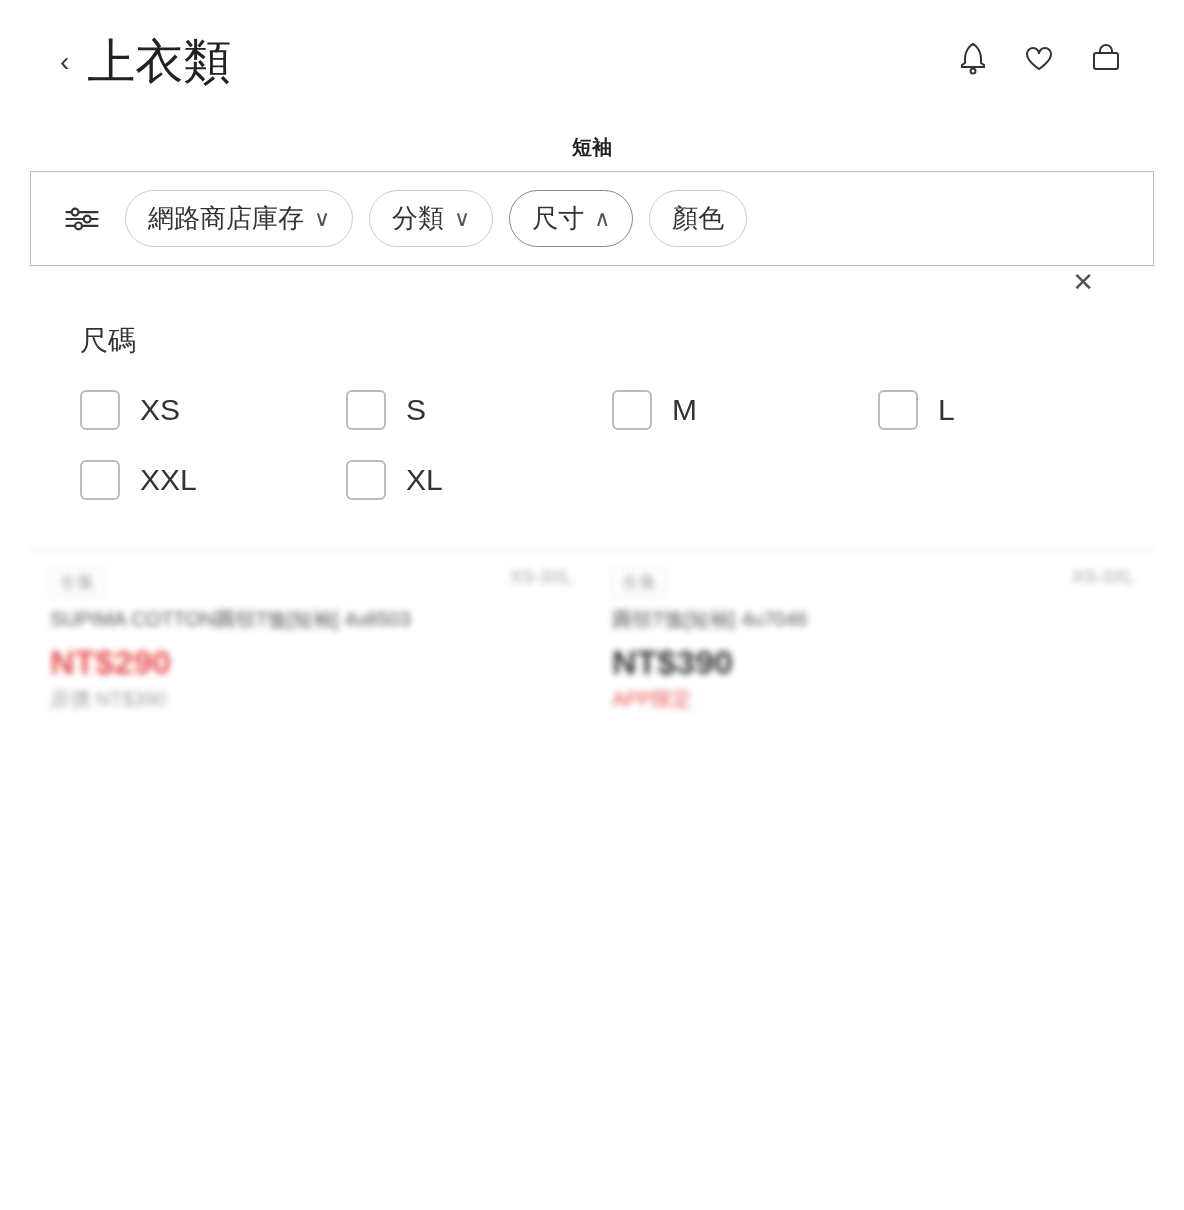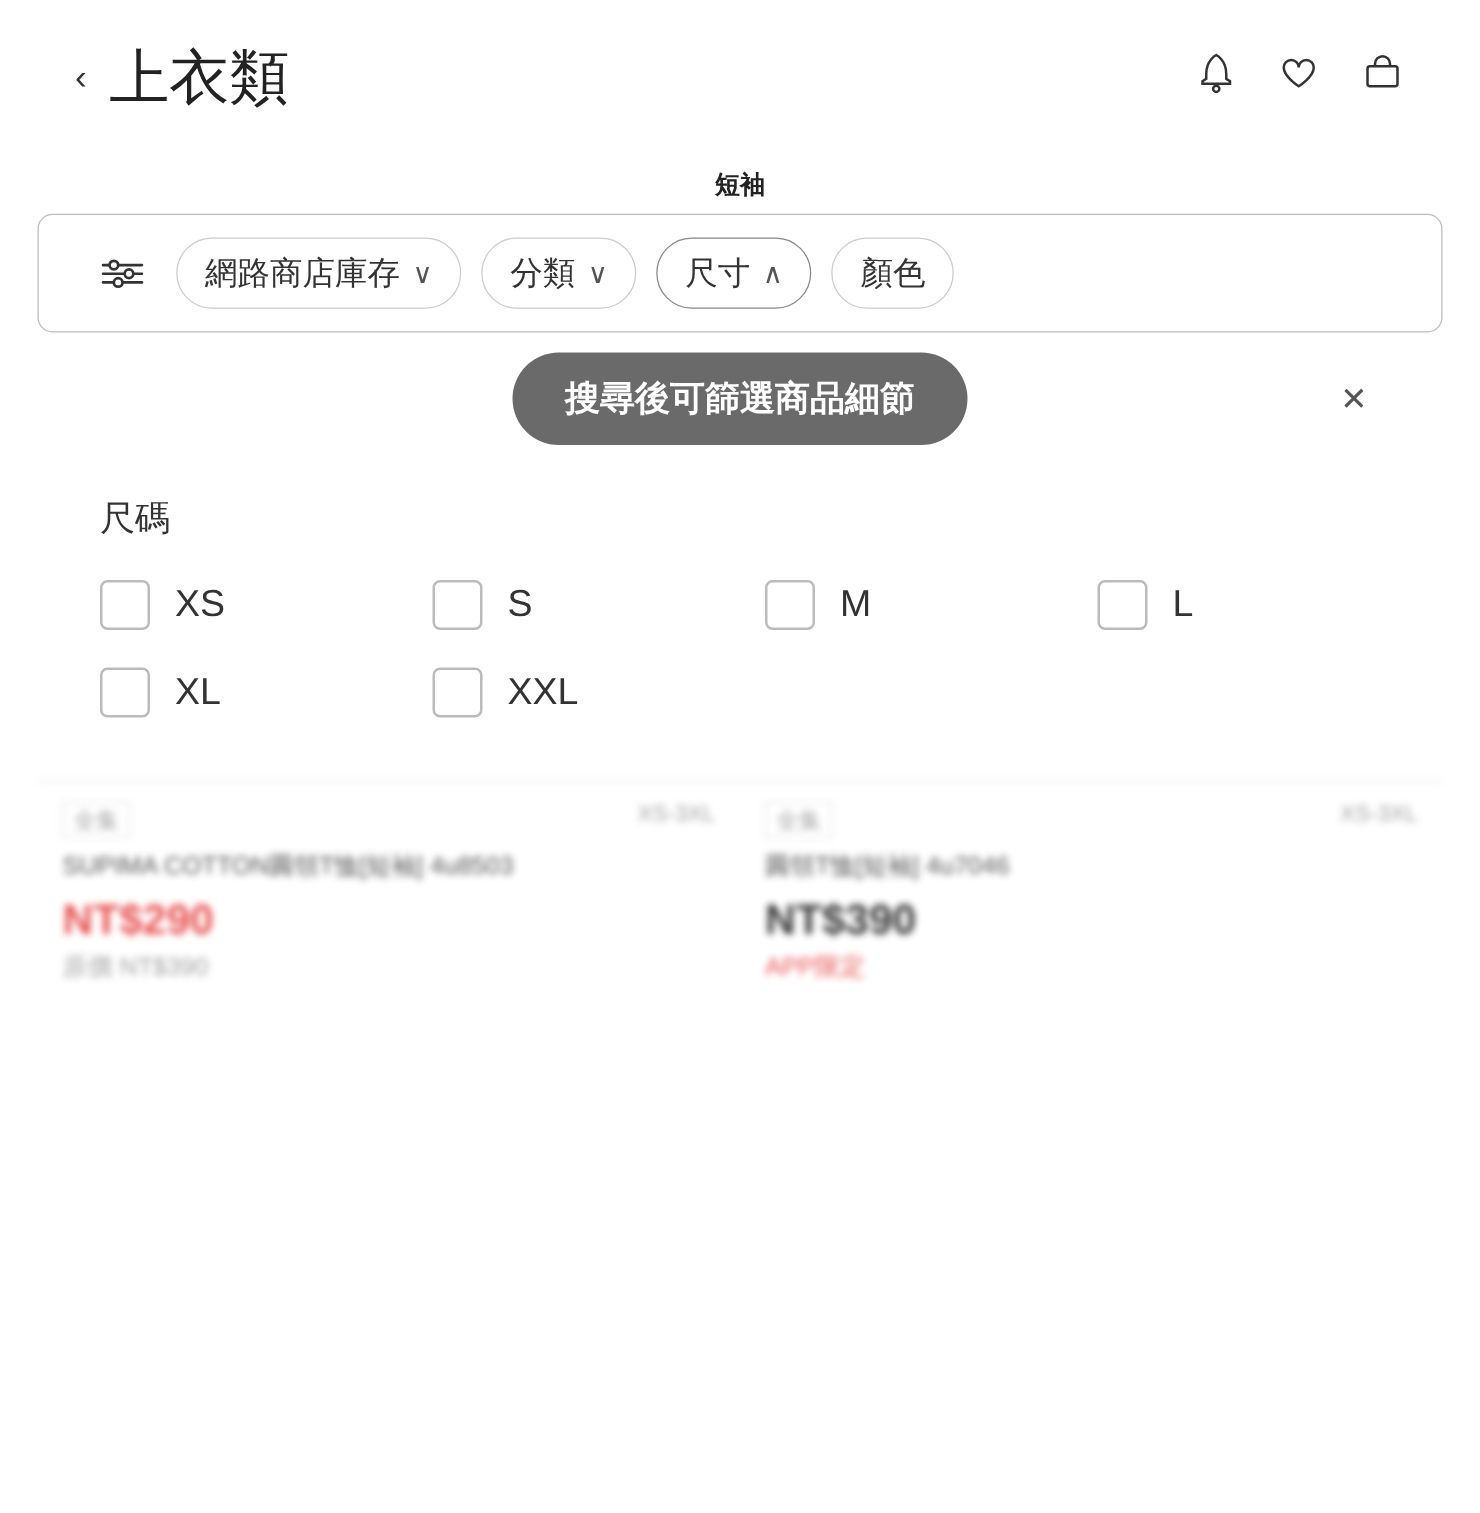--- a/index.html
+++ b/index.html
@@ -64,24 +64,24 @@
     .page-title {
       font-size: 20px;
       font-weight: 700;
       color: #222;
     }
 
     
     .filter-bar-wrapper {
       position: relative;
       border: 1.5px solid #bbb;
-      border-radius: 12px;
+      border-radius: 0;
       margin: 0 30px;
       background: #fff;
-      padding: 18px 40px;
+      padding: 18px 24px;
       z-index: 10;
     }
 
     .filter-bar {
       display: flex;
       align-items: center;
       gap: 16px;
     }
 
     .filter-icon-btn {
@@ -321,23 +321,20 @@
       <span class="chevron">∧</span>
     </div>
 
     <div class="filter-pill">
       <span>顏色</span>
     </div>
   </div>
 </div>
 
 <div class="tooltip-area">
-  <div class="tooltip-bubble">
-    <span>搜尋後可篩選商品細節</span>
-  </div>
   <span class="tooltip-close">✕</span>
 </div>
 
 <div class="size-section">
   <div class="size-label">尺碼</div>
   <div class="size-grid">
 
     <div class="size-item">
       <div class="size-checkbox"></div>
       <span class="size-text">XS</span>
@@ -353,26 +350,26 @@
       <span class="size-text">M</span>
     </div>
 
     <div class="size-item">
       <div class="size-checkbox"></div>
       <span class="size-text">L</span>
     </div>
 
     <div class="size-item">
       <div class="size-checkbox"></div>
+      <span class="size-text">XXL</span>
+    </div>
+
+    <div class="size-item">
+      <div class="size-checkbox"></div>
       <span class="size-text">XL</span>
-    </div>
-
-    <div class="size-item">
-      <div class="size-checkbox"></div>
-      <span class="size-text">XXL</span>
     </div>
 
 
   </div>
 </div>
 
 <div class="products-area">
 
   <div class="product-card">
     <div class="product-tag">

